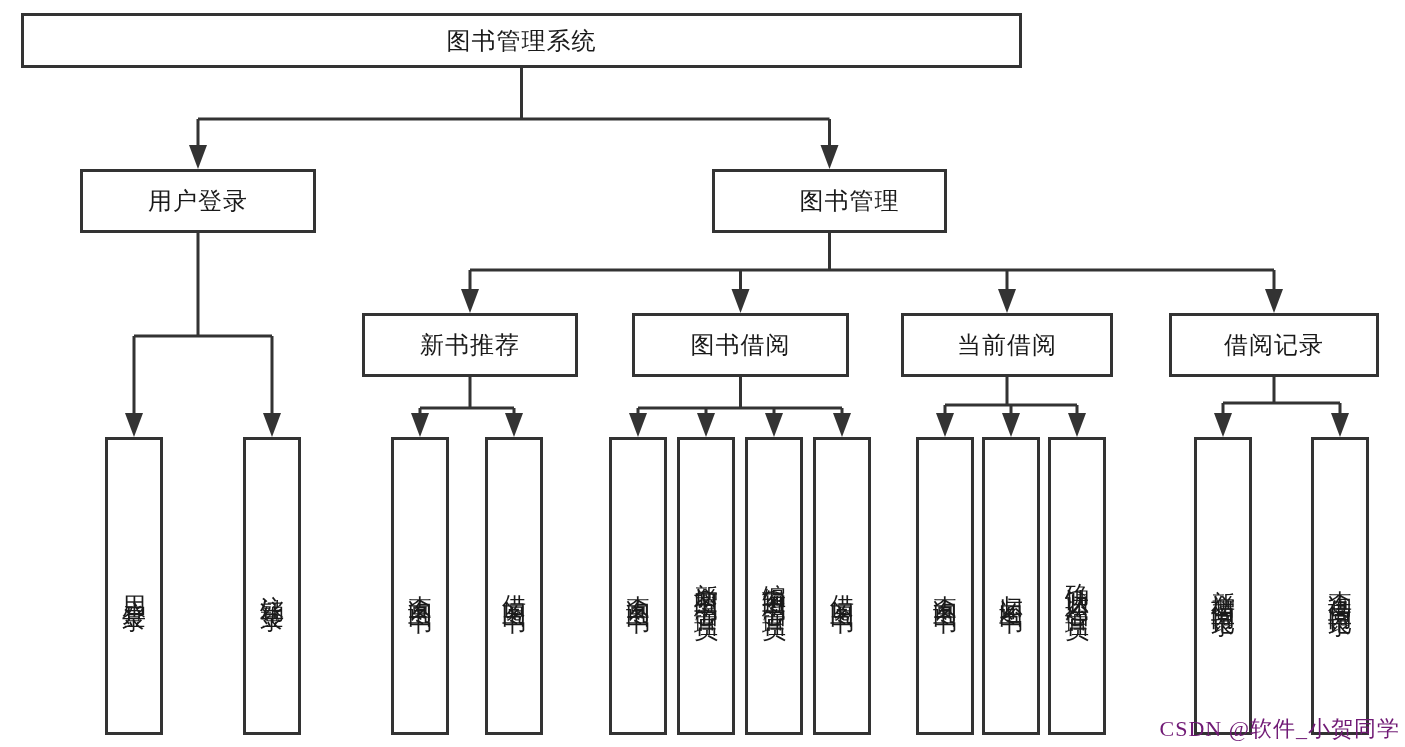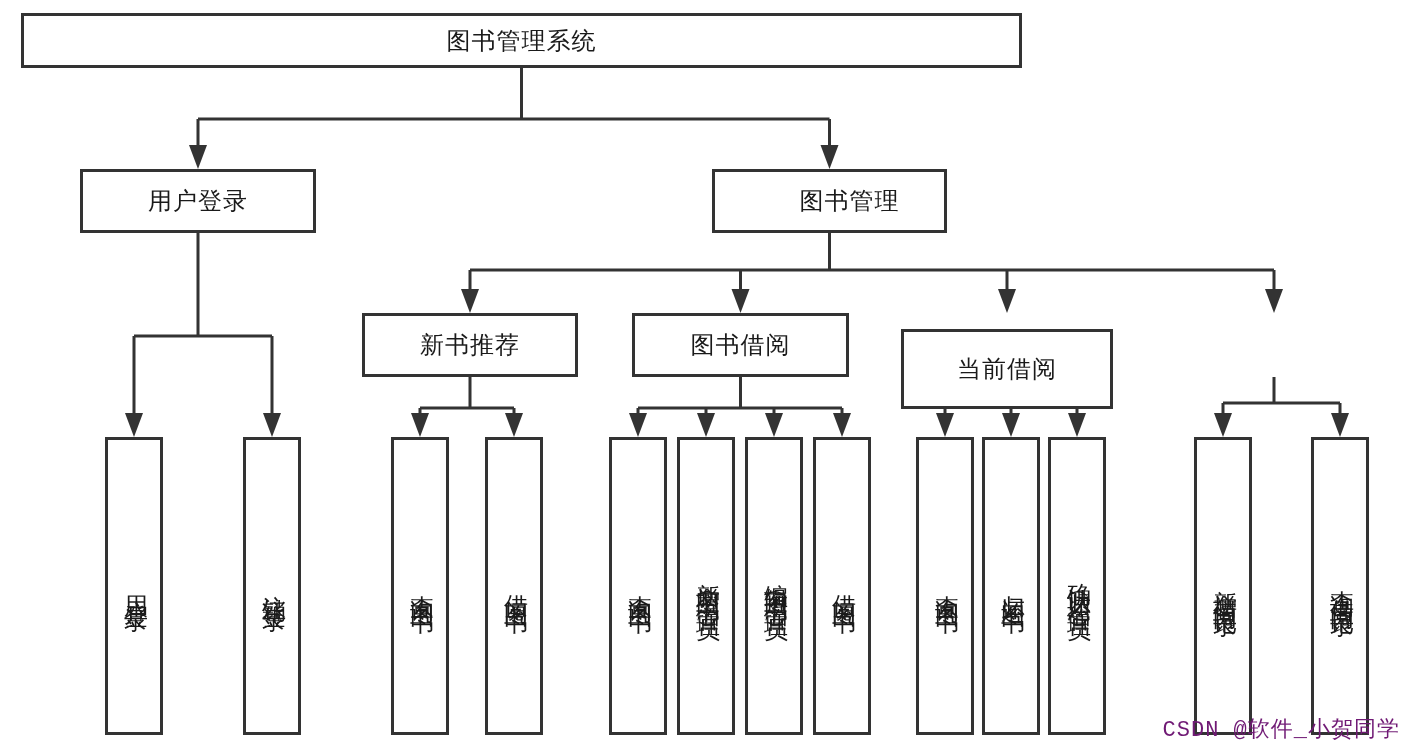--- a/index.html
+++ b/index.html
@@ -1,20 +1,20 @@
 <!DOCTYPE html>
 <html><head>
 <meta charset="utf-8">
 <style>
   html, body { margin:0; padding:0; background:#ffffff; }
   .canvas {
     position:relative;
     width:1405px; height:747px;
     background:#ffffff;
-    font-family:Liberation Mono, monospace;
+    font-family:Liberation Serif, serif;
     overflow:hidden;
   }
   .box {
     position:absolute;
     box-sizing:border-box;
     border:3px solid #333333;
     background:#ffffff;
     display:flex;
     align-items:center;
     justify-content:center;
@@ -33,21 +33,21 @@
     letter-spacing:5px;
   }
   
   .b-root   { left:21px;   top:13px;  width:1001px; height:55px; }
   
   .b-login  { left:80px;   top:169px; width:236px;  height:64px; }
   .b-mgmt   { left:712px;  top:169px; width:235px;  height:64px;padding-left:40px; }
   
   .b-newbook{ left:362px;  top:313px; width:216px;  height:64px; }
   .b-borrow { left:632px;  top:313px; width:217px;  height:64px; }
-  .b-current{ left:901px;  top:313px; width:212px;  height:80px;margin-top:16px; }
+  .b-current{ left:901px;  top:313px; width:212px;  height:64px; }
   .b-record { left:1169px; top:313px; width:210px;  height:64px; }
   
   .leaf { top:437px; width:58px; height:298px; }
   .l-ulogin  { left:105px; }
   .l-ulogout { left:243px; }
   .l-nq      { left:391px; }
   .l-nb      { left:485px; }
   .l-bq      { left:609px; }
   .l-badd    { left:677px; }
   .l-bedit   { left:745px; }
@@ -135,20 +135,23 @@
 
   <div class="box b-borrow">
     <span class="h-label">图书借阅</span>
   </div>
   <div class="box b-newbook">
     <span class="h-label">新书推荐</span>
   </div>
   <div class="box b-current">
     <span class="h-label">当前借阅</span>
   </div>
+  <div class="box b-record">
+    <span class="h-label">借阅记录</span>
+  </div>
 
   <div class="box leaf l-ulogin">
     <span class="v-label">用户登录</span>
   </div>
   <div class="box leaf l-ulogout">
     <span class="v-label">注销登录</span>
   </div>
 
   <div class="box leaf l-nq">
     <span class="v-label">查询图书</span>

